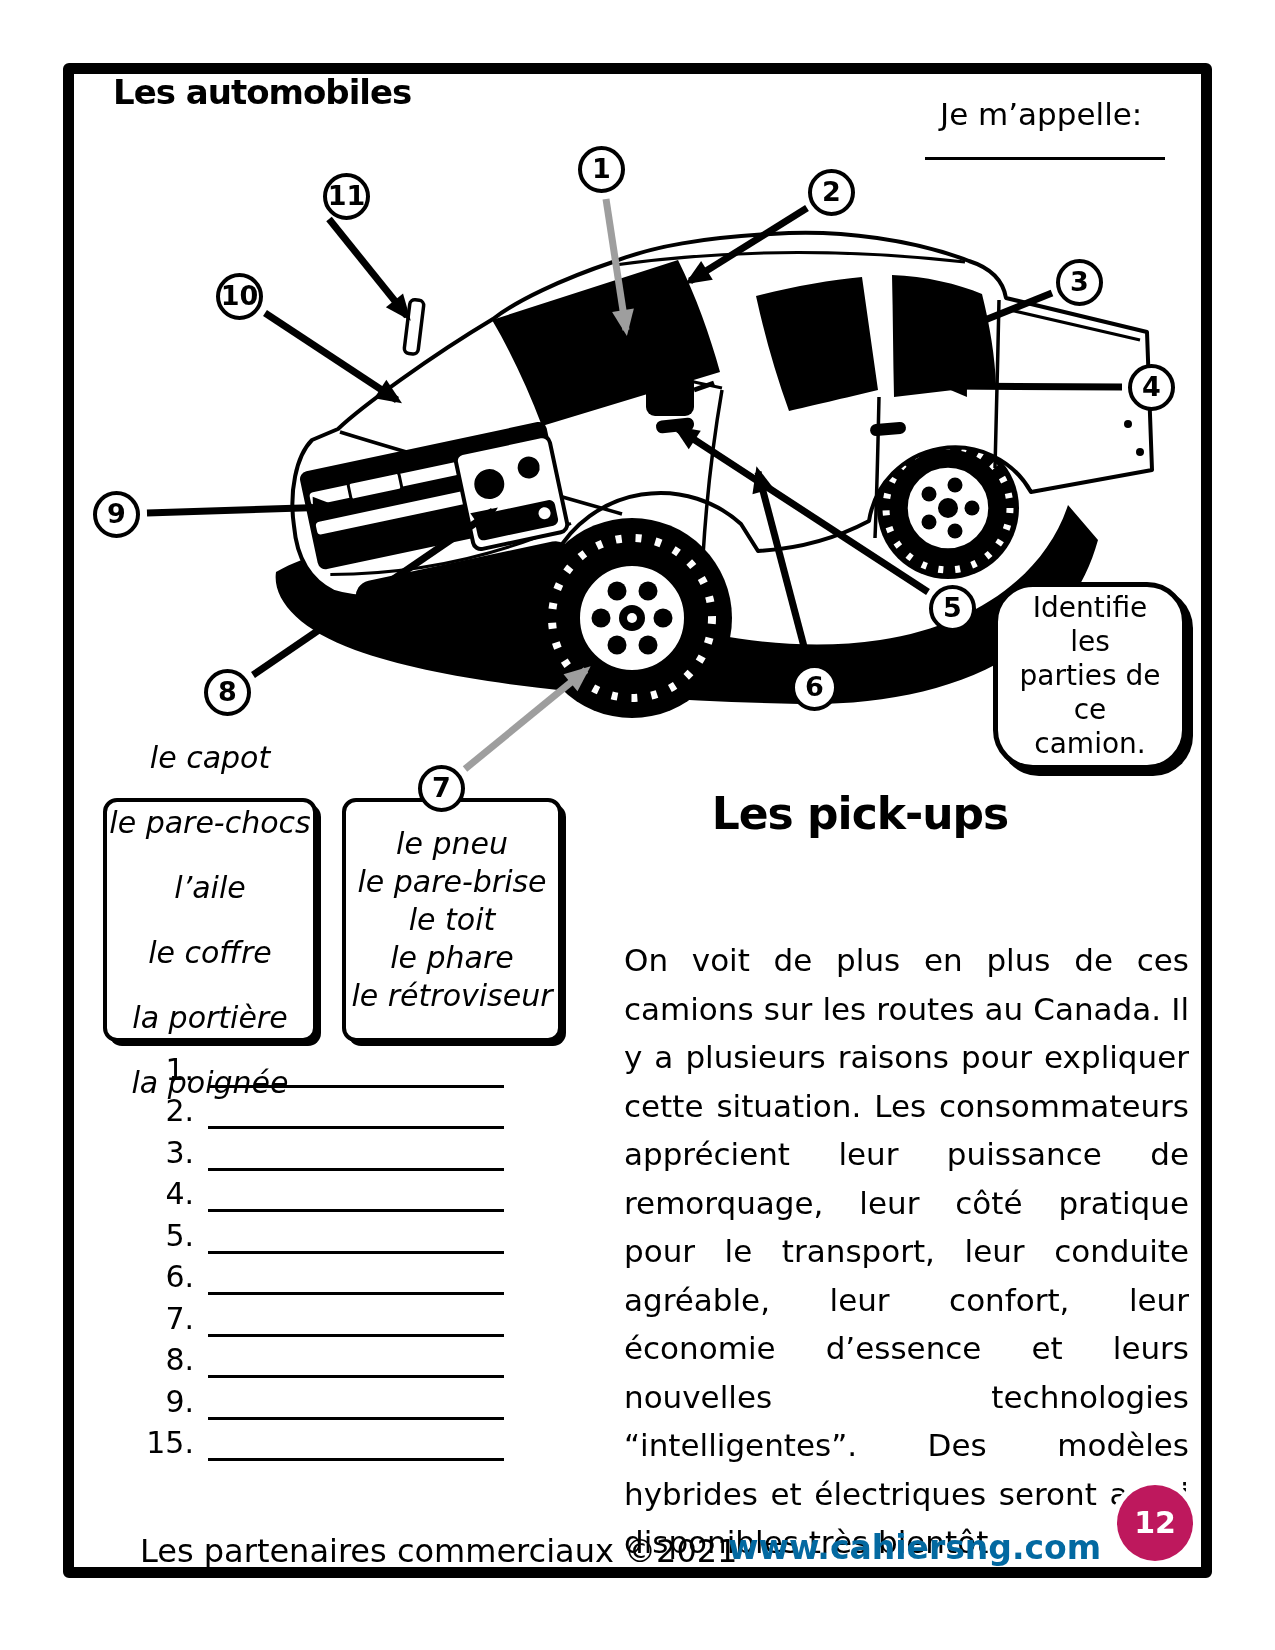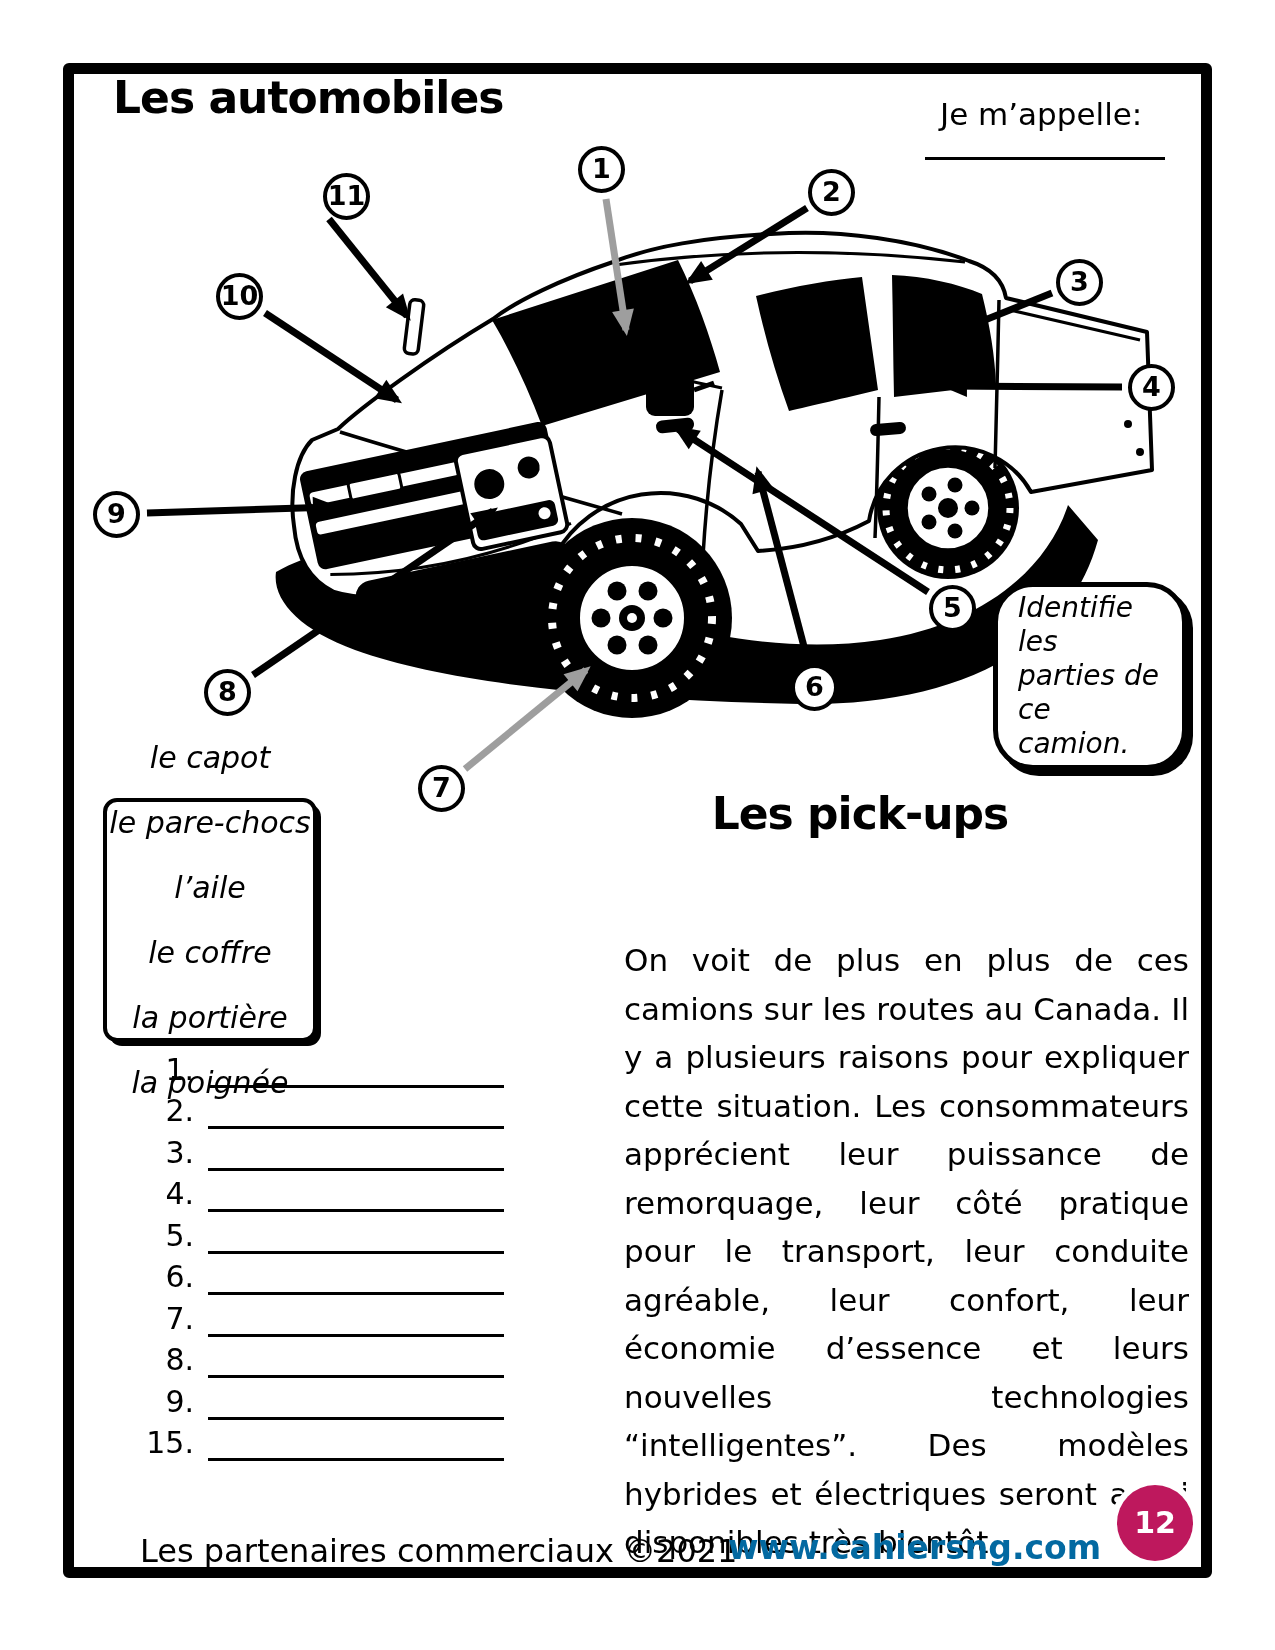--- a/index.html
+++ b/index.html
@@ -1,30 +1,30 @@
 <!DOCTYPE html>
 <html><head>
 <meta charset="utf-8">
 <style>
   html,body{margin:0;padding:0;background:#ffffff;}
   .page{position:relative;width:1275px;height:1650px;background:#fff;overflow:hidden;
         font-family:"DejaVu Sans",sans-serif;color:#000;}
   .page-border{position:absolute;left:63px;top:63px;width:1149px;height:1515px;
         border:11px solid #000;border-radius:6px;box-sizing:border-box;}
-  .title{position:absolute;left:113px;top:72px;font-size:44px;font-weight:800;letter-spacing:-1px;}
+  .title{position:absolute;left:113px;top:72px;font-size:34px;font-weight:800;letter-spacing:-1px;}
   .name-label{position:absolute;left:940px;top:96px;font-size:31px;}
   .name-line{position:absolute;left:925px;top:157px;width:240px;height:0;border-bottom:3px solid #000;}
   .art{position:absolute;left:0;top:0;width:1275px;height:1650px;pointer-events:none;}
   .callout{position:absolute;width:47px;height:47px;box-sizing:border-box;border:4px solid #000;
         border-radius:50%;background:#fff;text-align:center;line-height:38px;font-size:27px;
         font-weight:bold;z-index:5;}
   .bubble{position:absolute;left:993px;top:582px;width:194px;height:188px;box-sizing:border-box;
         border:5px solid #000;border-radius:40px;background:#fff;box-shadow:6px 6px 0 #000;
         display:flex;align-items:center;justify-content:center;z-index:4;}
-  .bubble-text{font-size:28px;font-style:italic;line-height:34px;padding:4px 20px;}
+  .bubble-text{font-size:28px;text-align:center;line-height:34px;padding:4px 20px;}
   .wordbox{position:absolute;box-sizing:border-box;border:4px solid #000;border-radius:14px;
         background:#fff;box-shadow:5px 5px 0 -1px #000;display:flex;flex-direction:column;
         justify-content:center;align-items:center;}
   .wordbox.b1{left:103px;top:798px;width:214px;height:244px;gap:27px;}
   .wordbox.b2{left:342px;top:798px;width:220px;height:244px;}
   .word{font-size:30px;font-style:italic;line-height:38px;white-space:nowrap;}
   .section-heading{position:absolute;left:640px;top:788px;width:440px;text-align:center;
         font-size:44px;font-weight:800;letter-spacing:-1px;}
   .paragraph{position:absolute;left:624px;top:936px;width:565px;font-size:31px;line-height:48.5px;
         text-align:justify;}
@@ -172,20 +172,27 @@
   </div>
 
   <div class="wordbox b1">
     <div class="word">le capot</div>
     <div class="word">le pare-chocs</div>
     <div class="word">l’aile</div>
     <div class="word">le coffre</div>
     <div class="word">la portière</div>
     <div class="word">la poignée</div>
   </div>
+  <div class="wordbox b2">
+    <div class="word">le pneu</div>
+    <div class="word">le pare-brise</div>
+    <div class="word">le toit</div>
+    <div class="word">le phare</div>
+    <div class="word">le rétroviseur</div>
+  </div>
 
   <div class="answers">
     <div class="answer-row">
         <span class="answer-num">1.</span>
         <span class="answer-blank"></span>
       </div>
     <div class="answer-row">
         <span class="answer-num">2.</span>
         <span class="answer-blank"></span>
       </div>

